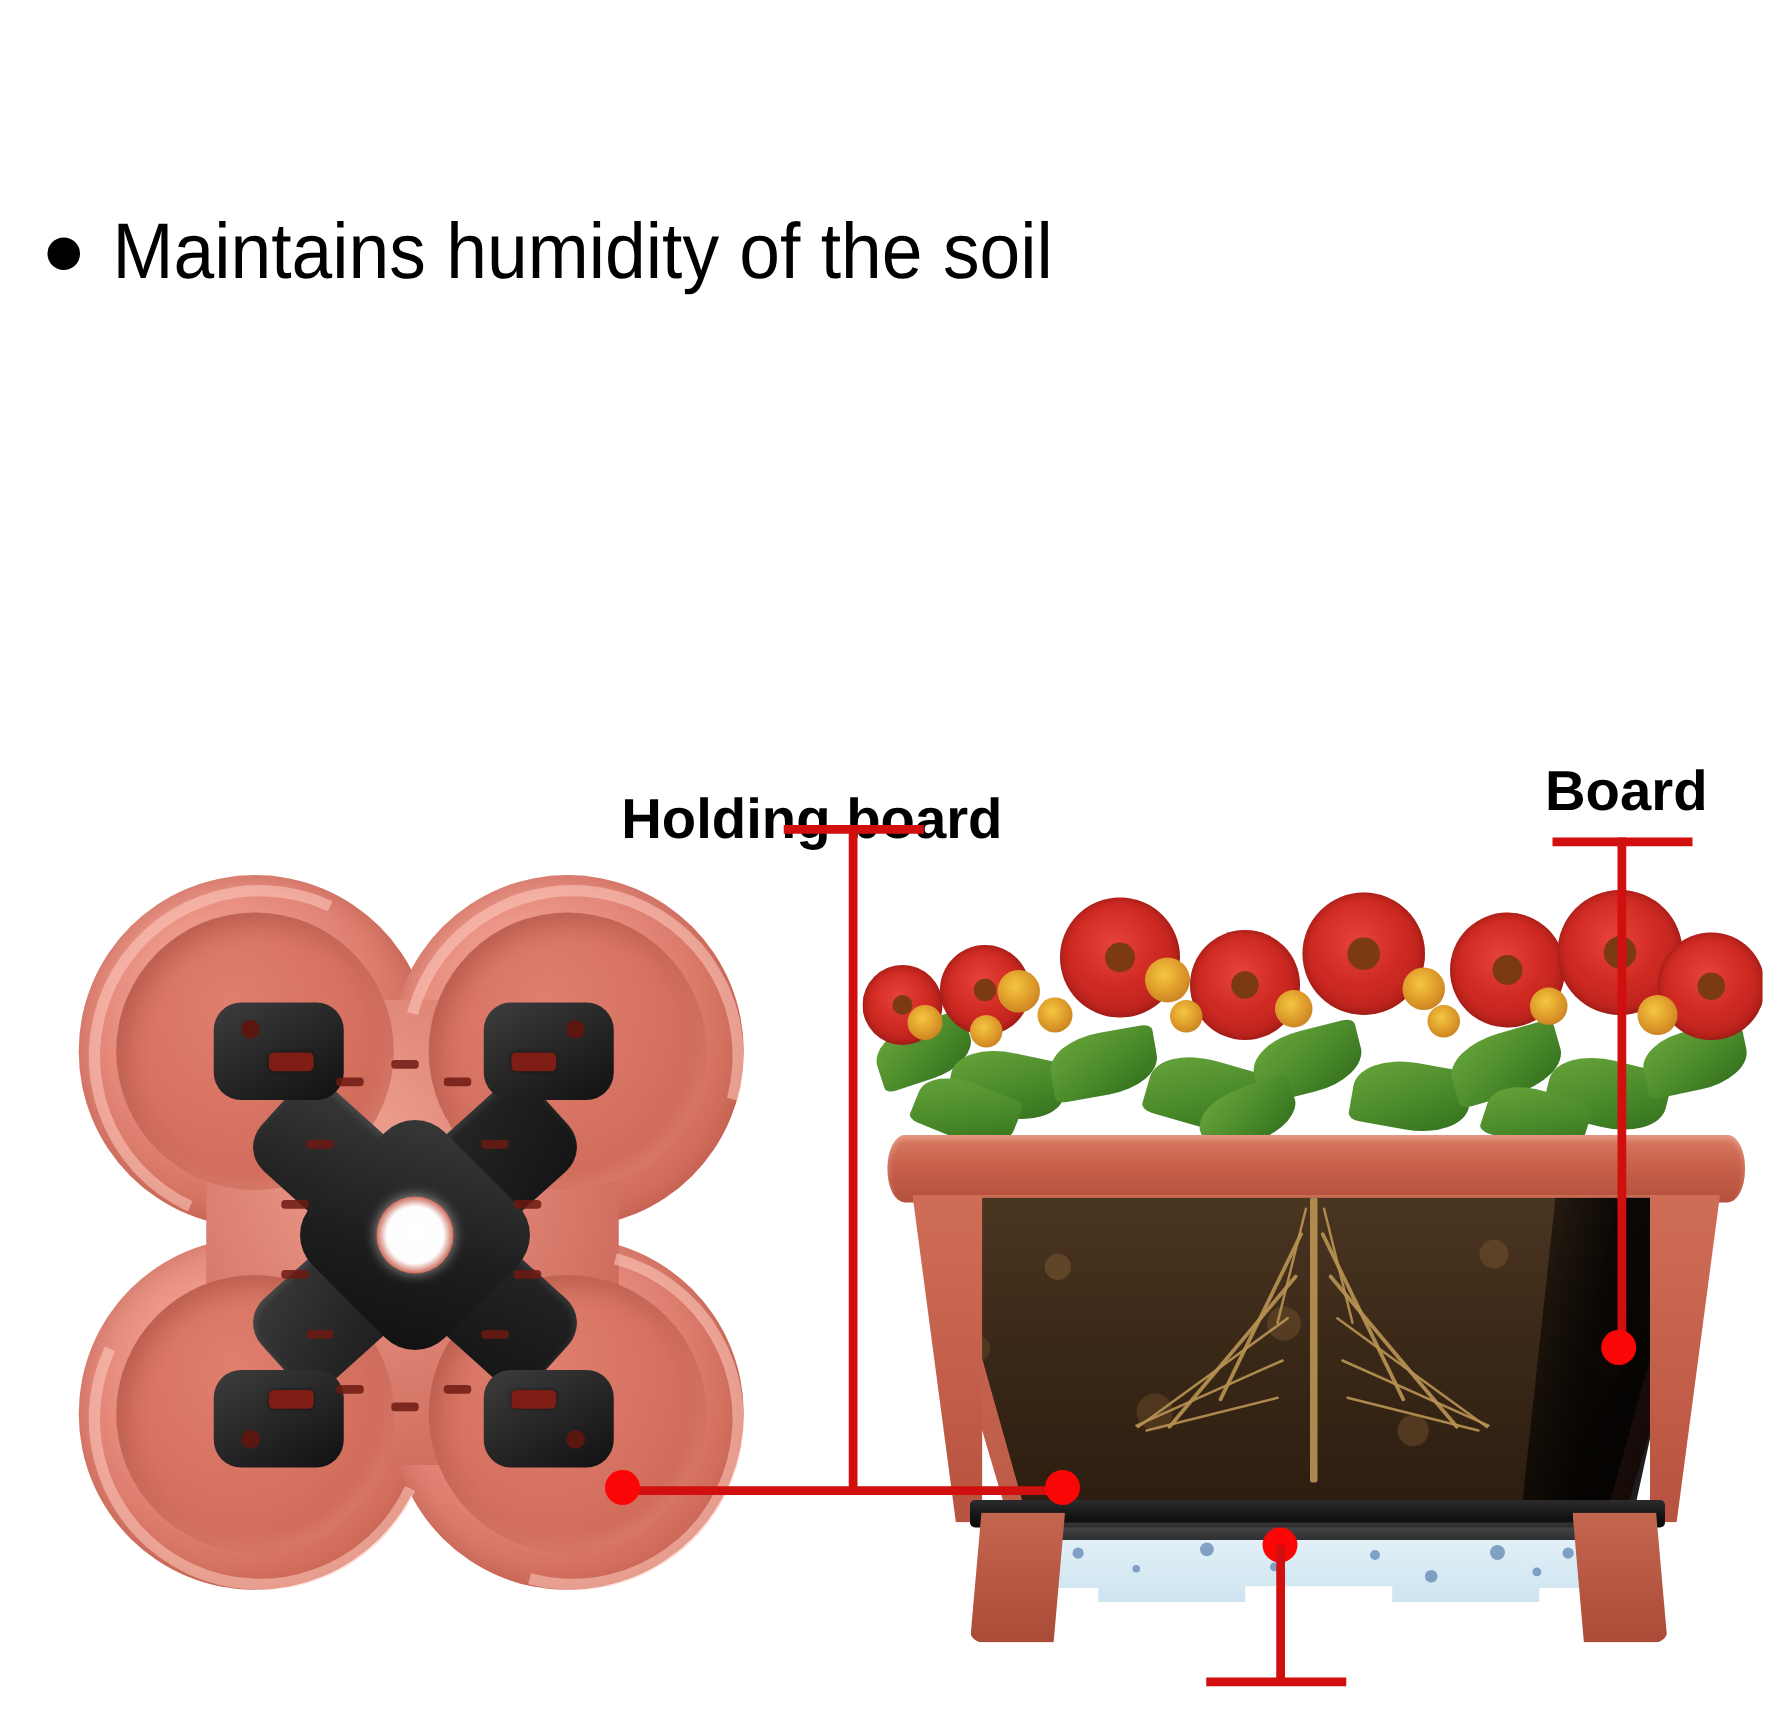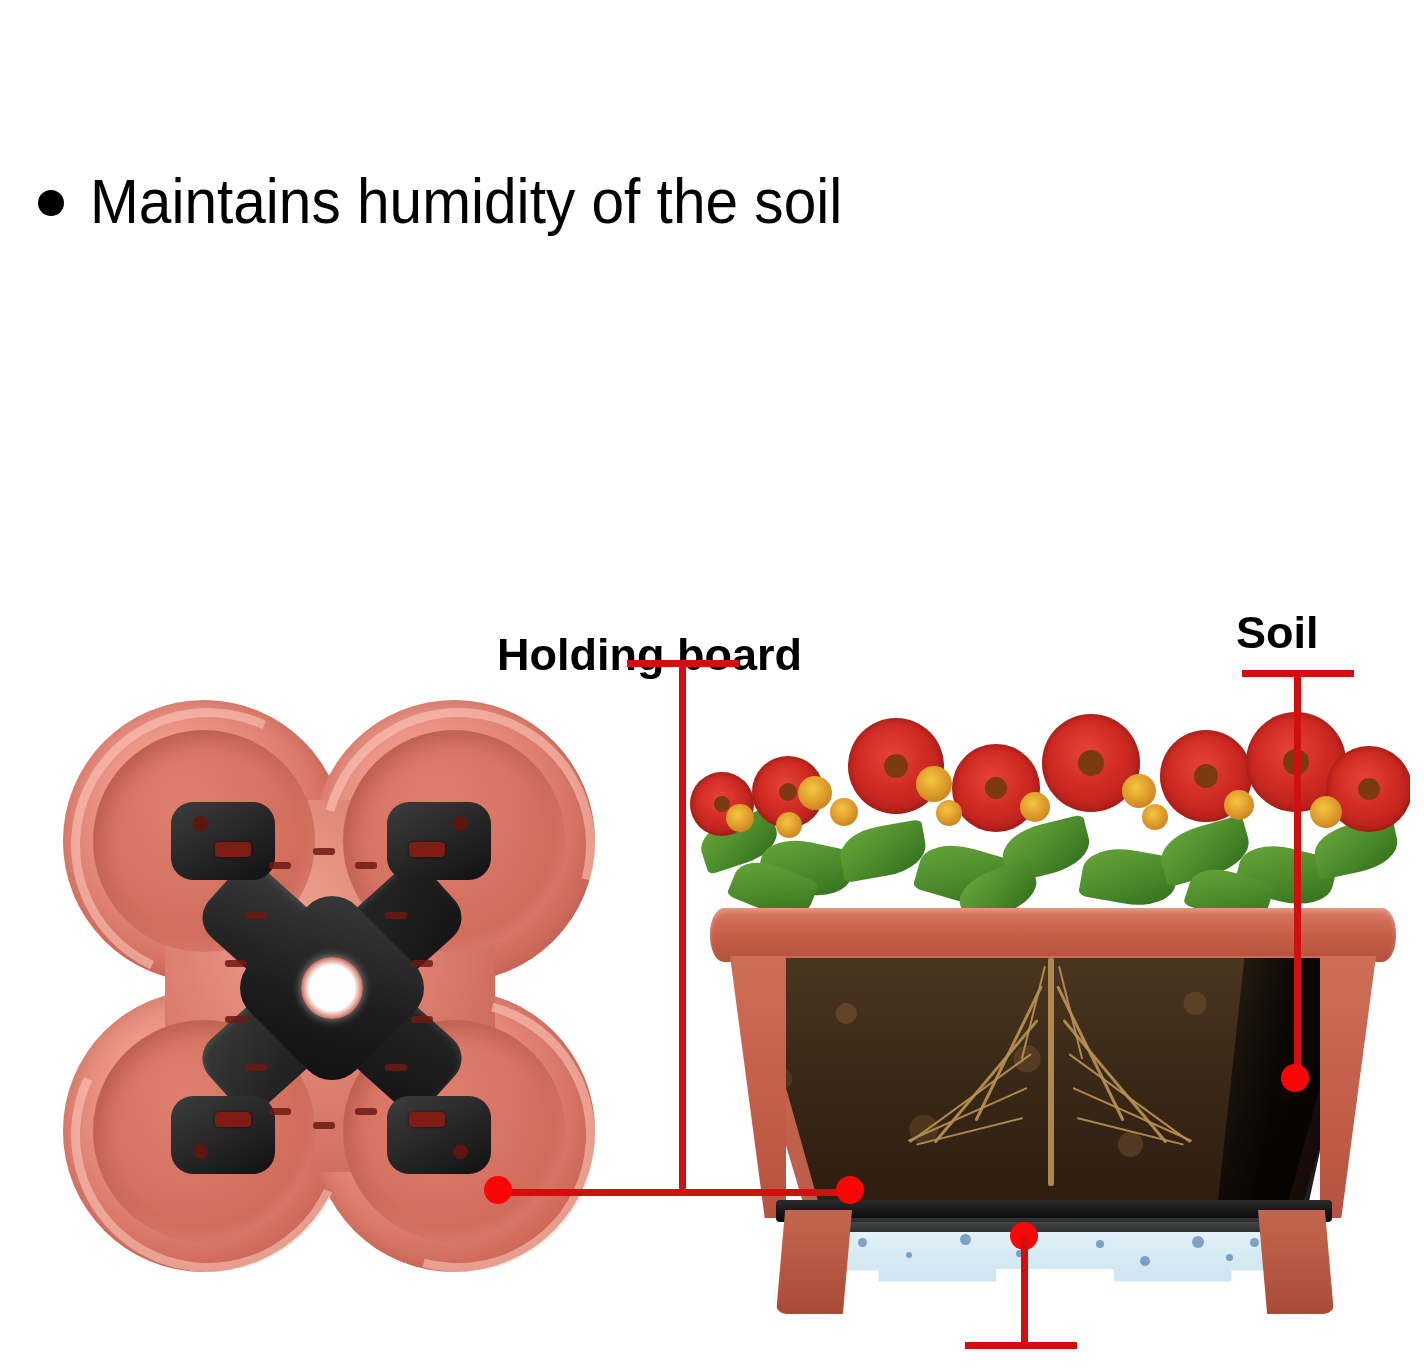--- a/index.html
+++ b/index.html
@@ -566,21 +566,21 @@
       <div class="pot-foot" id="foot-r"></div>
     </div>
 
     <div class="callout-label" id="label-holding-board">Holding board</div>
     <div class="rule-h" style="left:627px; top:100px; width:112px;"></div>
     <div class="rule-v" style="left:679px; top:100px; height:532px;"></div>
     <div class="rule-h" style="left:497px; top:629px; width:355px;"></div>
     <div class="dot-red" style="left:484px; top:616px;"></div>
     <div class="dot-red" style="left:836px; top:616px;"></div>
 
-    <div class="callout-label" id="label-soil">Soil</div>
+    <div class="callout-label" id="label-soil">Board</div>
     <div class="rule-h" style="left:1242px; top:110px; width:112px;"></div>
     <div class="rule-v" style="left:1294px; top:110px; height:400px;"></div>
     <div class="dot-red" style="left:1281px; top:504px;"></div>
 
     <div class="dot-red" style="left:1010px; top:662px;"></div>
     <div class="rule-v" style="left:1021px; top:676px; height:110px;"></div>
     <div class="rule-h" style="left:965px; top:782px; width:112px;"></div>
   </div>
 
 </div>

